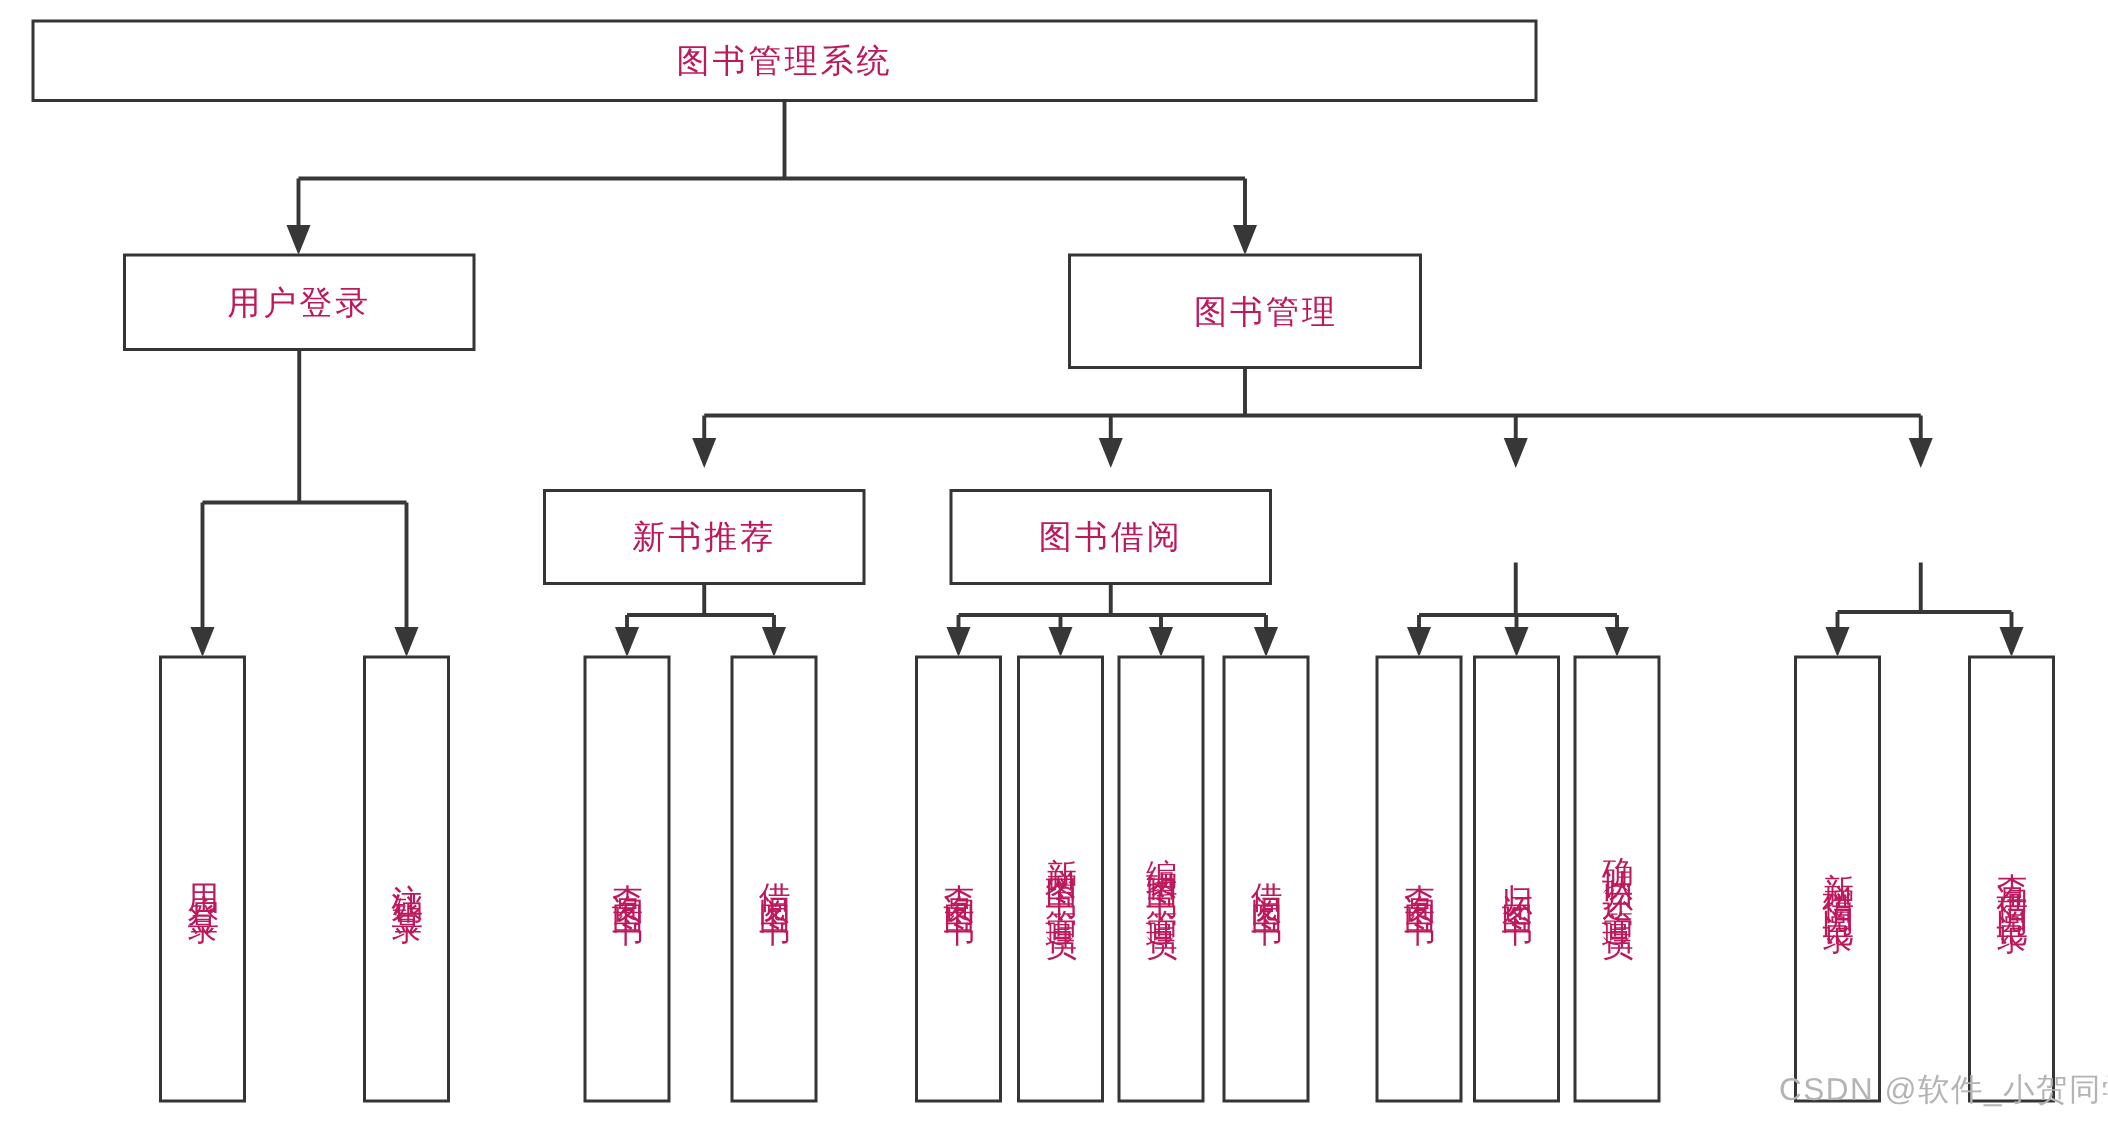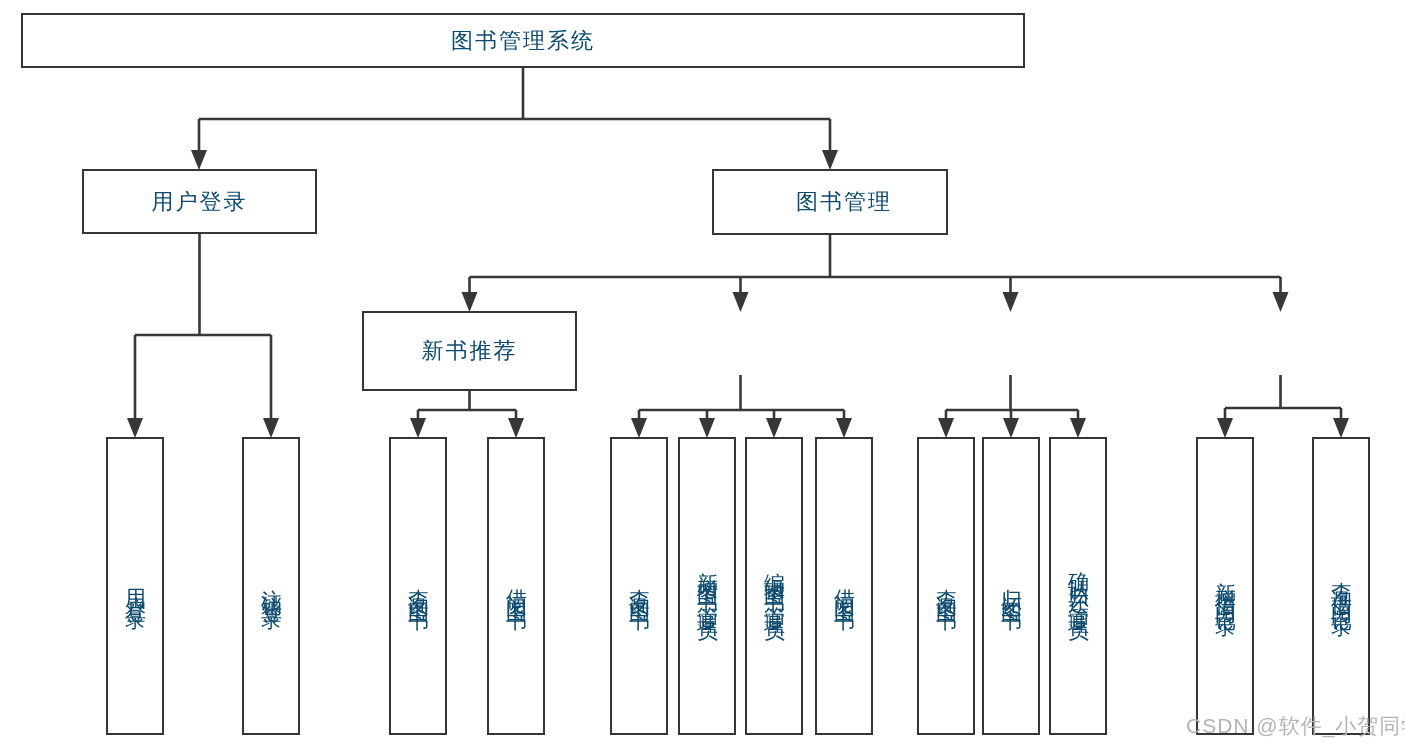--- a/index.html
+++ b/index.html
@@ -12,28 +12,27 @@
   }
   svg.wires{position:absolute;left:0;top:0;width:1405px;height:747px;}
   svg.wires path{stroke:#373737;stroke-width:2.6;fill:none;}
   svg.wires polygon{fill:#373737;stroke:none;}
   .box{
     position:absolute;
     background:#ffffff;
     border:2px solid #353535;
     box-sizing:border-box;
     display:flex;align-items:center;justify-content:center;
-    color:#0c4a6e;
-    font-family:Liberation Serif, serif;
+    color:#be185d;
   }
   .h{font-size:22px;letter-spacing:2px;white-space:nowrap;}
   .root{left:21px;top:13px;width:1004px;height:55px;}
   .l2a{left:82px;top:169px;width:235px;height:65px;}
-  .l2b{left:712px;top:169px;width:236px;height:66px;padding-left:28px;}
-  .l3{top:311px;width:215px;height:80px;}
+  .l2b{left:712px;top:169px;width:236px;height:77px;padding-left:28px;}
+  .l3{top:326px;width:215px;height:64px;}
   .l3a{left:362px;}
   .l3b{left:633px;}
   .l3c{left:903px;}
   .l3d{left:1173px;}
   .leaf{
     top:437px;width:58px;height:298px;
     font-size:21px;
     writing-mode:vertical-rl;
     text-orientation:mixed;
     letter-spacing:7px;
@@ -107,20 +106,21 @@
       <polygon points="1333,418 1349,418 1341,438"></polygon>
     </g>
   </svg>
 
   <div class="box h root">图书管理系统</div>
 
   <div class="box h l2a">用户登录</div>
   <div class="box h l2b">图书管理</div>
 
   <div class="box h l3 l3a">新书推荐</div>
+  <div class="box h l3 l3b">图书借阅</div>
 
   <div class="box leaf lf0">用户登录</div>
   <div class="box leaf lf1">注销登录</div>
   <div class="box leaf lf2">查询图书</div>
   <div class="box leaf lf3">借阅图书</div>
   <div class="box leaf lf4">查询图书</div>
   <div class="box leaf lf5">新增图书（管理员）</div>
   <div class="box leaf lf6">编辑图书（管理员）</div>
   <div class="box leaf lf7">借阅图书</div>
   <div class="box leaf lf8">查询图书</div>

